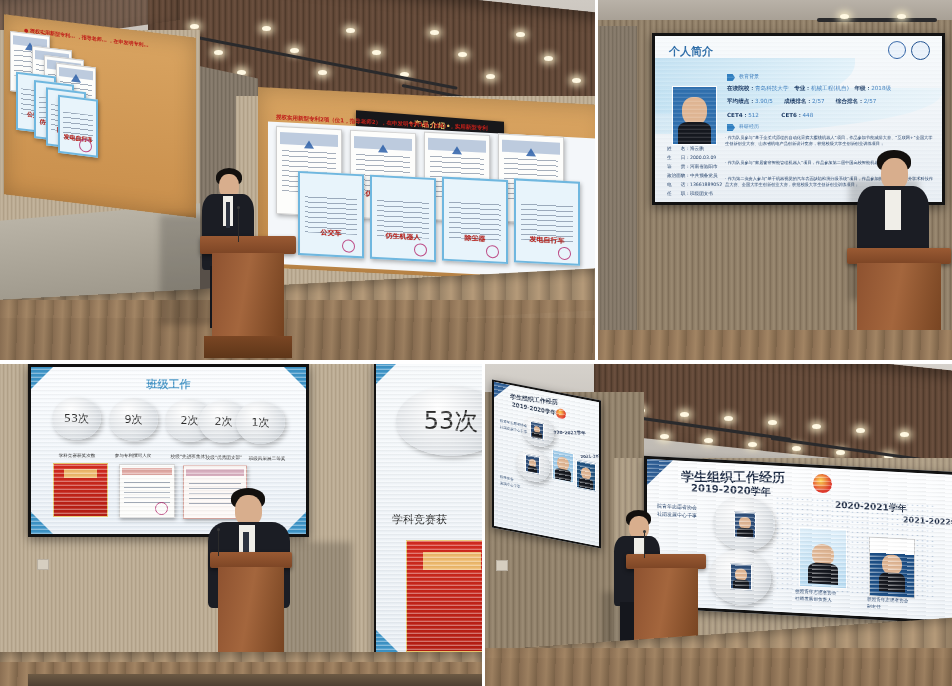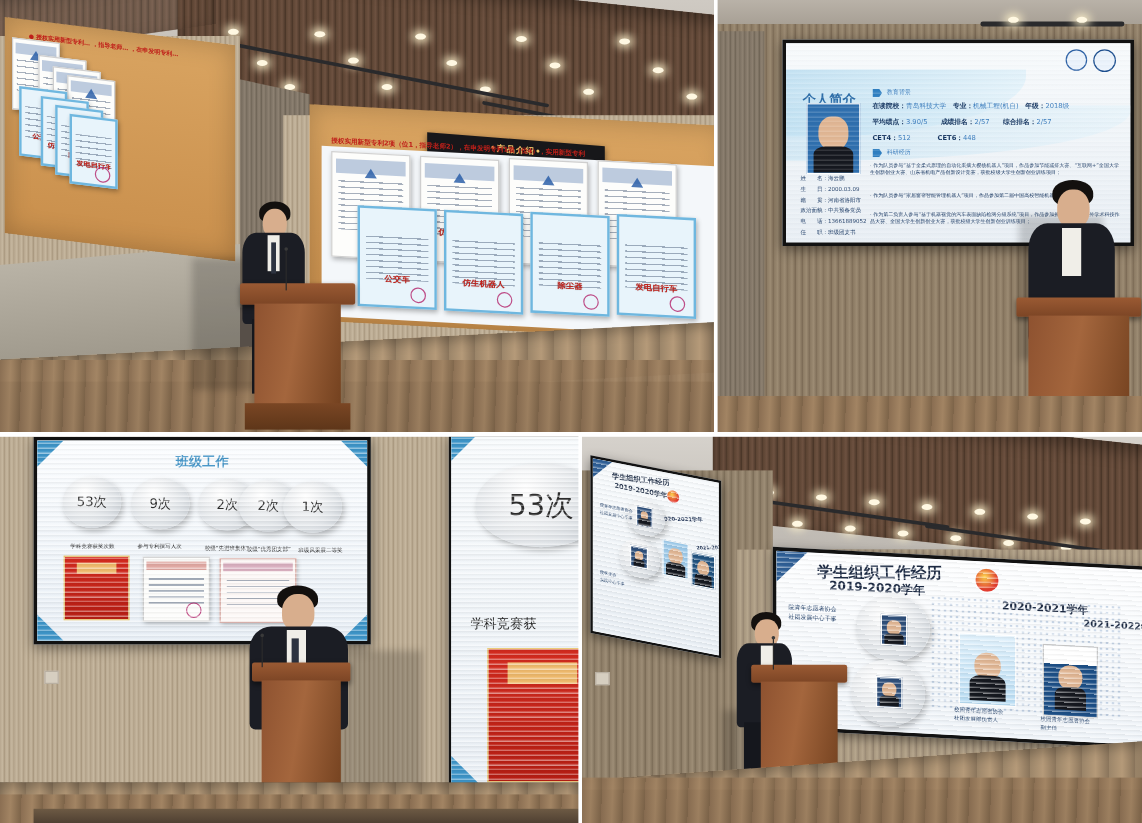--- a/index.html
+++ b/index.html
@@ -294,21 +294,21 @@
       <div class="wall-dark" style="left:0;top:26px;width:40px;height:336px;opacity:.9;"></div>
 
       <div class="rail" style="left:220px;top:18px;width:120px;height:4px;"></div>
       <div class="ceil-light" style="left:243px;top:14px;"></div>
       <div class="ceil-light" style="left:300px;top:14px;"></div>
 
       <div class="screen" style="left:55px;top:33px;width:287px;height:166px;">
         <div class="screen-inner"></div>
         <div class="swoosh" style="left:0;top:22px;width:200px;height:56px;"></div>
         <div class="swoosh" style="left:0;top:52px;width:287px;height:46px;opacity:.6;"></div>
-        <div class="sl-title" style="left:14px;top:8px;font-size:11px;color:#2b6ca8;margin-top:32px;">个人简介</div>
+        <div class="sl-title" style="left:14px;top:8px;font-size:11px;color:#2b6ca8;">个人简介</div>
         <div class="logo-round" style="right:36px;top:5px;width:16px;height:16px;"></div>
         <div class="logo-round" style="right:12px;top:5px;width:17px;height:17px;border-color:#1d4f8f;"></div>
 
         <div class="photo-id" style="left:17px;top:50px;width:43px;height:57px;background:#2f6fae;">
           <div class="f"></div>
             <div class="b"></div>
         </div>
 
         <div class="kv" style="left:12px;top:110px;font-size:4.6px;">姓　　名：海云鹏</div>
         <div class="kv" style="left:12px;top:119px;font-size:4.6px;">生　　日：2000.03.09</div>

